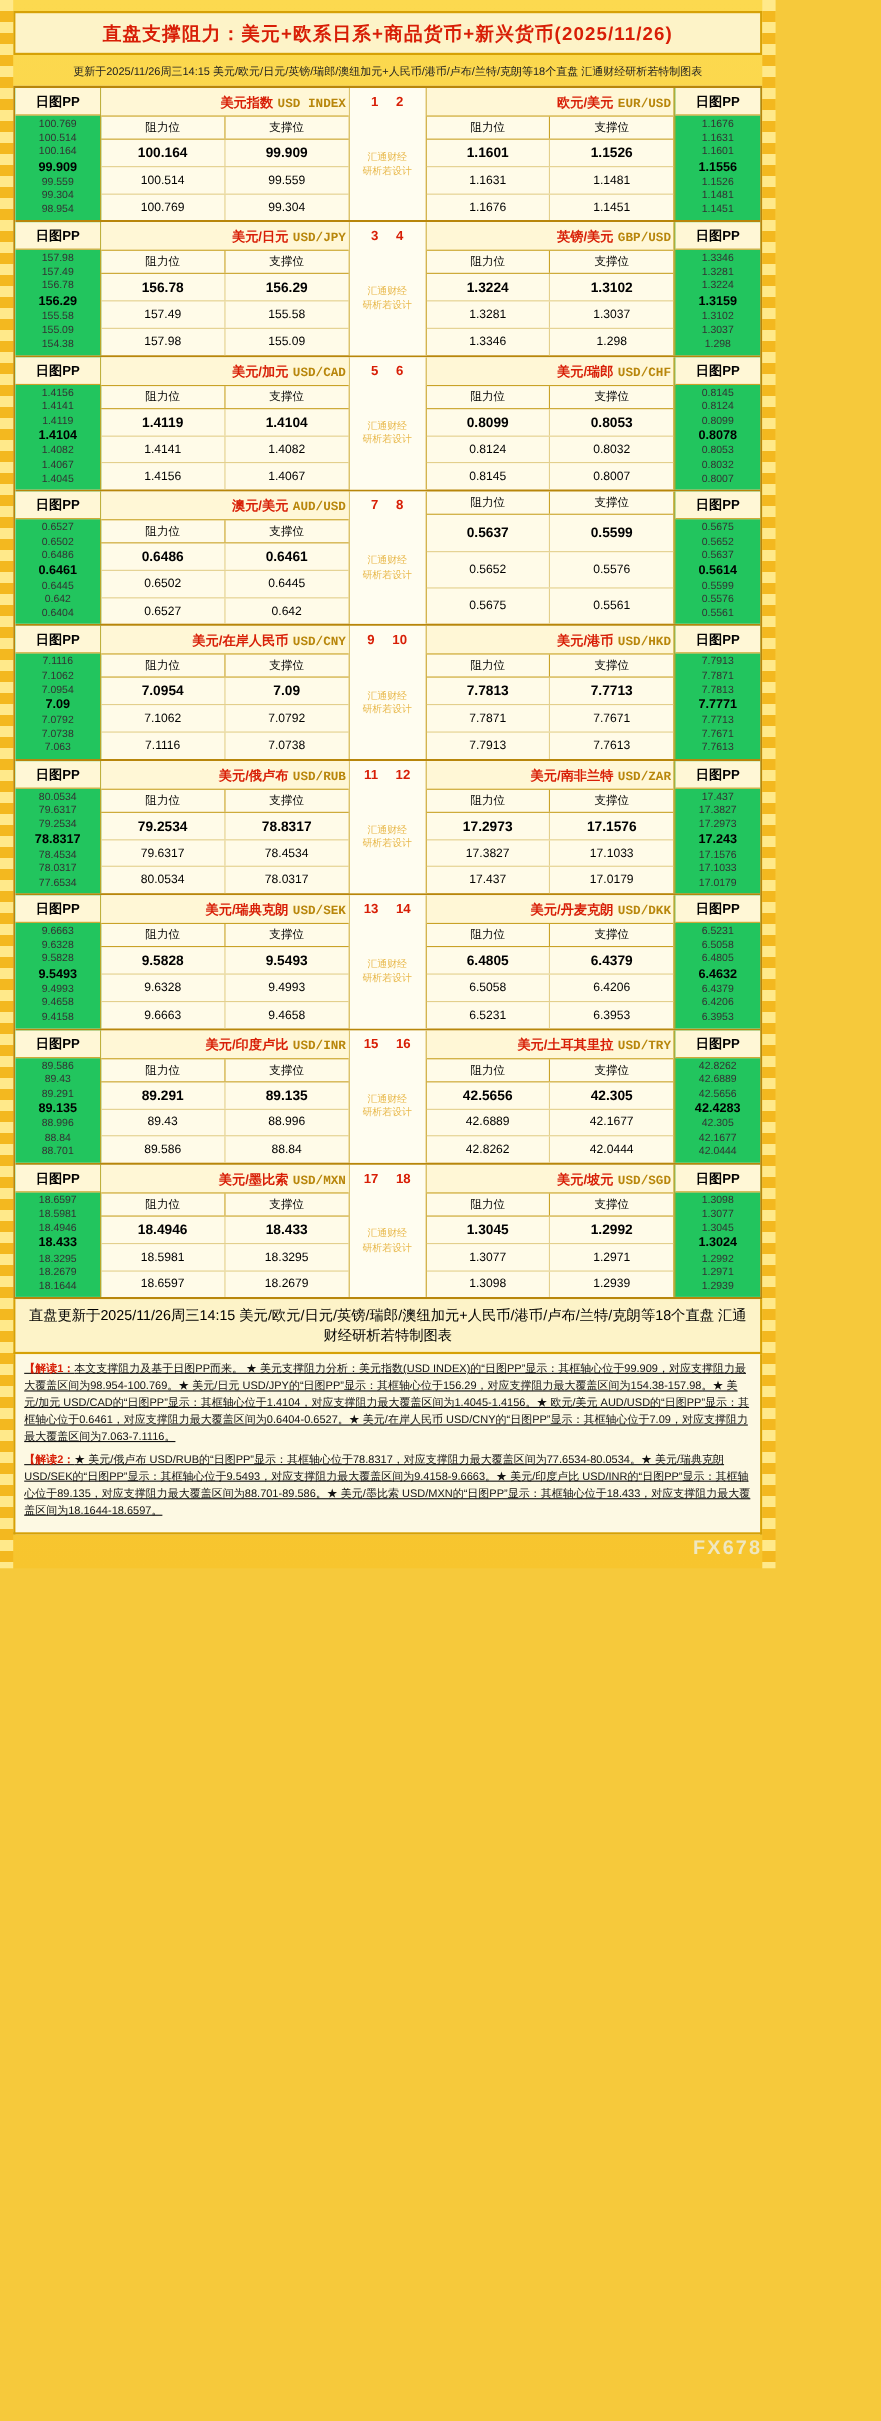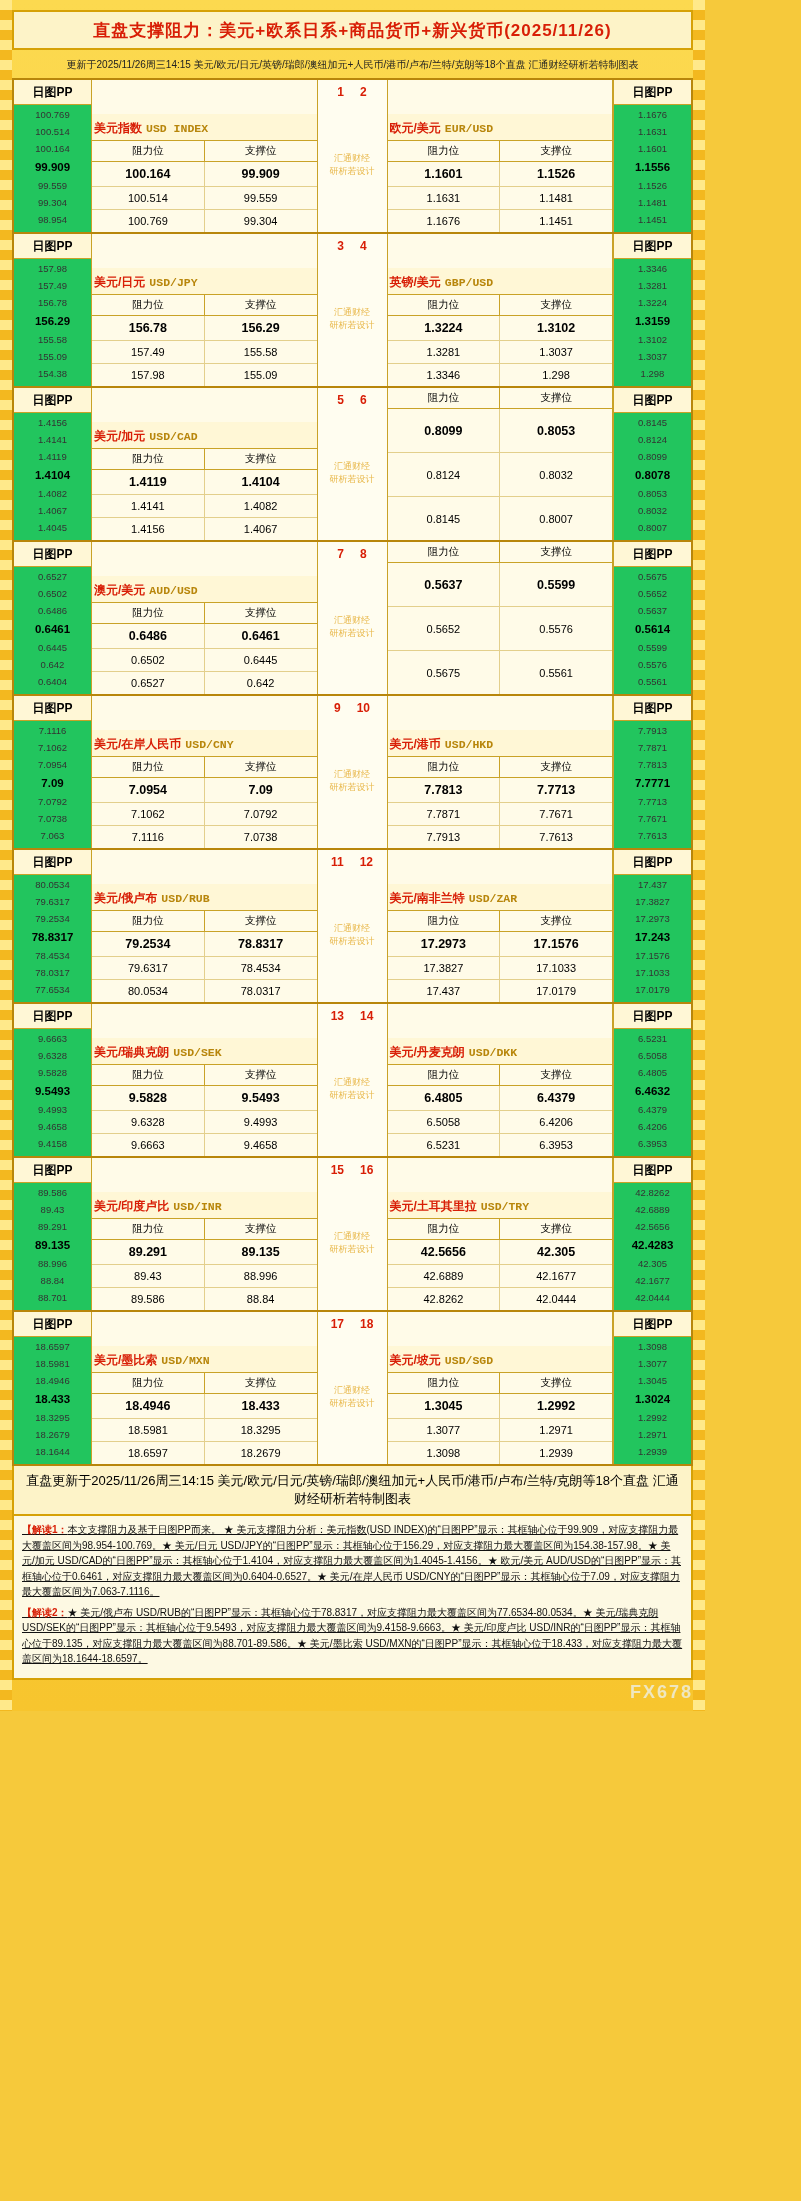--- a/index.html
+++ b/index.html
@@ -87,26 +87,25 @@
     font-weight:bold;
     font-size: 11.5px;
     color:#000;
   }
   .col-pair {
     flex: 1 1 0;
     display:flex; flex-direction:column;
     border-right:1px solid #c9a227;
   }
   .pair-head {
-    text-align:left;
+    text-align:right;
     padding: 4px 2px 3px 2px;
     border-bottom:1px solid #c9a227;
     background:#fff7d6;
     white-space: nowrap;
-    margin-top: 34px;
   }
   .pair-cn { color:#d81e06; font-weight:bold; font-size:12px; }
   .pair-en { color:#b8860b; font-weight:bold; font-size:11.5px; font-family:"Liberation Mono", monospace; margin-left:4px;}
   .sr-head {
     display:flex;
     border-bottom:1px solid #c9a227;
   }
   .sr-head div {
     flex:1; text-align:center; font-size:10.5px; padding:3px 0;
   }
@@ -373,20 +372,23 @@
           </div>
     </div>
       <div class="col-center">
         <div class="nums">
           <span>5</span>
           <span>6</span>
         </div>
         <div class="watermark">汇通财经<br>研析若设计</div>
       </div>
       <div class="col-pair">
+      <div class="pair-head">
+        <span class="pair-cn">美元/瑞郎</span><span class="pair-en">USD/CHF</span>
+      </div>
       <div class="sr-head">
         <div>阻力位</div>
         <div>支撑位</div>
       </div>
       <div class="rows">
             <div class="row mid">
          <div>0.8099</div>
          <div>0.8053</div>
        </div>
             <div class="row ">

